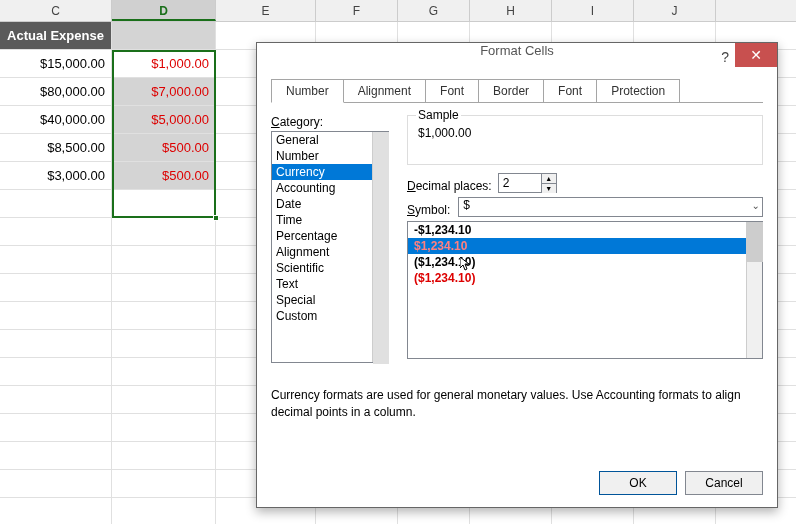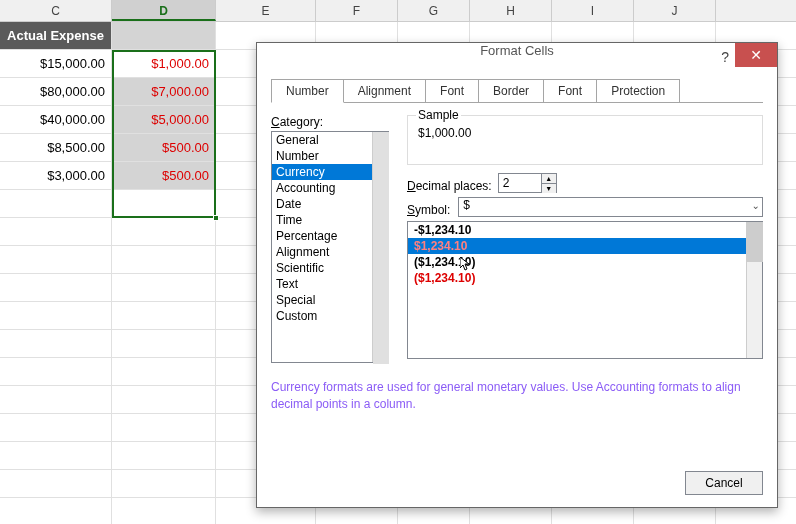--- a/index.html
+++ b/index.html
@@ -70,21 +70,21 @@
 
 .neg-list { border: 1px solid #828790; height: 138px; display: flex; margin-top: 2px; }
 .neg-items { flex: 1; }
 .neg-item { padding: 1px 6px; font-size: 12px; cursor: pointer; font-weight: bold; }
 .neg-item.selected { background: #0078d7; color: #fff; }
 .neg-item.red { color: #d00; }
 .neg-item.selected.red { color: #ff8080; }
 .neg-scrollbar { width: 16px; background: #f0f0f0; border-left: 1px solid #cdcdcd; position: relative; }
 .neg-thumb { position: absolute; top: 0; width: 16px; height: 40px; background: #cdcdcd; }
 
-.desc-text { font-size: 12px; color: #8b5cf6; line-height: 1.4; }
+.desc-text { font-size: 12px; color: #000000; margin-top: 8px; line-height: 1.4; }
 
 .button-bar { position: absolute; right: 14px; bottom: 12px; display: flex; gap: 8px; }
 .dlg-button { width: 78px; height: 24px; border: 1px solid #828790; background: #f0f0f0; font-size: 12px; cursor: pointer; }
 .dlg-button.primary { border: 1px solid #005499; }
 
 .cursor-arrow { position: absolute; pointer-events: none; }
 </style>
 </head>
 <body>
 
@@ -363,19 +363,20 @@
         <div class="neg-scrollbar">
             <div class="neg-thumb"></div>
           </div>
       </div>
     </div>
 
     <div class="desc-text" style="position:absolute; left:0; top:276px; right:0;">Currency formats are used for general monetary values.  Use Accounting formats to align decimal points in a column.</div>
   </div>
 
   <div class="button-bar">
+    <button class="dlg-button primary">OK</button>
     <button class="dlg-button">Cancel</button>
   </div>
 </div>
 
 <svg class="cursor-arrow" style="left:460px; top:257px;" width="16" height="16">
     <path d="M0 0 L0 11 L3 8 L5 13 L7 12 L5 7 L9 7 Z" fill="#fff" stroke="#000" stroke-width="1"></path>
   </svg>
 
 </body></html>

